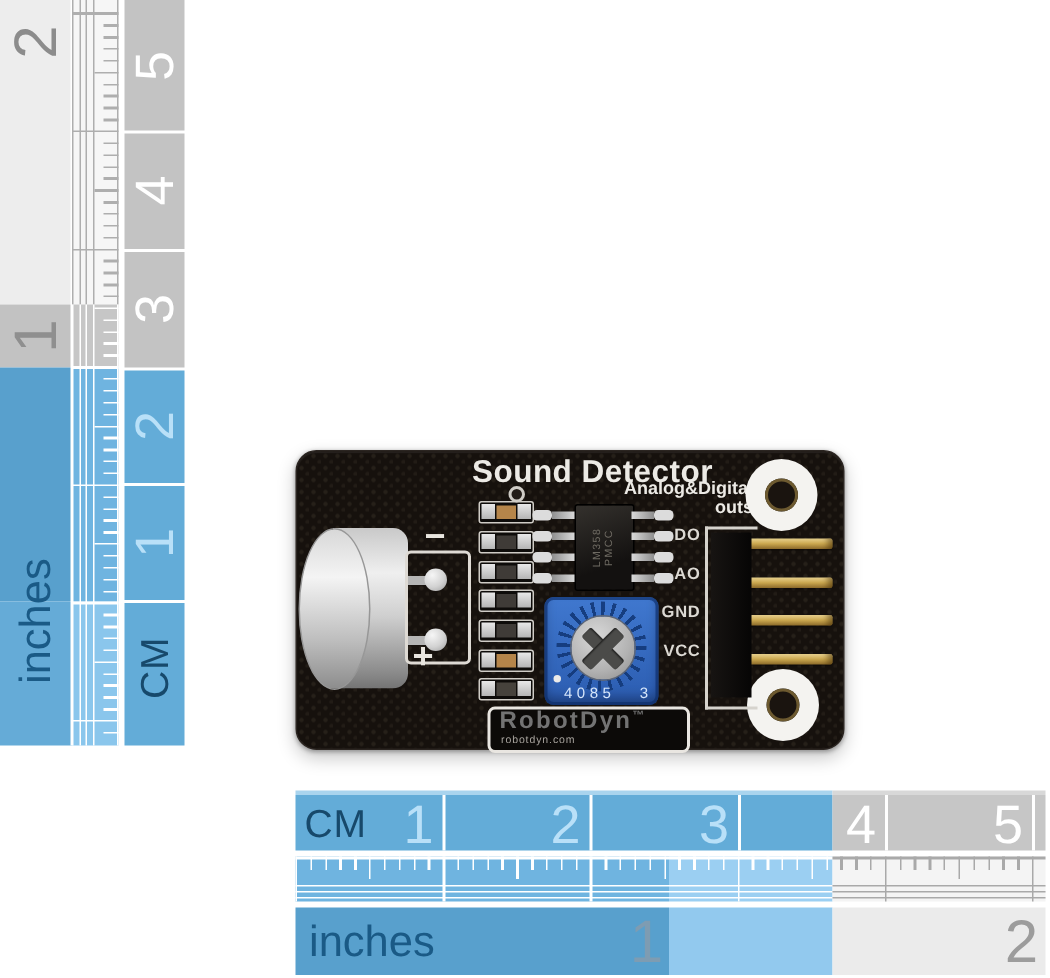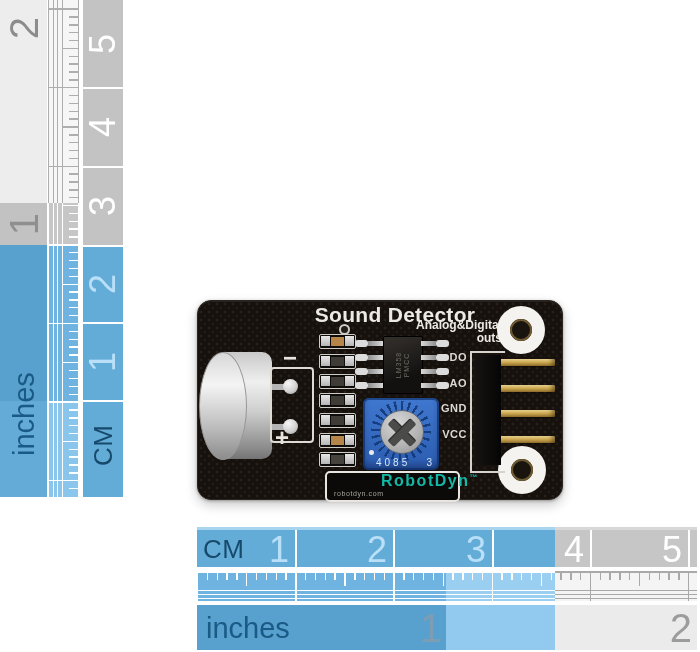--- a/index.html
+++ b/index.html
@@ -63,21 +63,21 @@
   #trim-dot{position:absolute;left:6px;bottom:15px;width:5px;height:5px;border-radius:50%;background:#ecebe9;}
   #hdr-silk{position:absolute;left:273px;top:51px;width:33px;height:118px;
     border:2px solid #d6d3cd;border-right:none;}
   #hdr-body{position:absolute;left:277px;top:55px;width:27px;height:110px;
     background:linear-gradient(90deg,#171412,#060505),
     repeating-linear-gradient(180deg,rgba(255,255,255,.05) 0 2px,transparent 2px 27px);z-index:2;}
   .pinlbl{position:absolute;left:230px;width:40px;text-align:right;font-size:11px;font-weight:700;
     letter-spacing:.5px;color:#dcd9d3;height:14px;line-height:14px;}
   #logo-box{position:absolute;left:128px;top:171px;width:131px;height:27px;border:2.5px solid #e9e6e1;
     border-radius:5px;background:#0c0a08;}
-  #logo-name{position:absolute;left:6px;top:-1px;font-size:16px;font-weight:700;color:#14b8a6;letter-spacing:1.5px;margin-left:48px;}
+  #logo-name{position:absolute;left:6px;top:-1px;font-size:16px;font-weight:700;color:#737373;letter-spacing:1.5px;}
   #logo-tm{font-size:8px;vertical-align:super;}
   #logo-site{position:absolute;left:7px;top:17px;font-size:7px;color:#a8a49e;letter-spacing:.6px;}
   #testpoint{position:absolute;left:142px;top:24px;width:7px;height:7px;border-radius:50%;
     border:2px solid #cfccc6;background:#231d18;}
 </style>
 </head>
 <body>
 
 <div id="stage">
 

